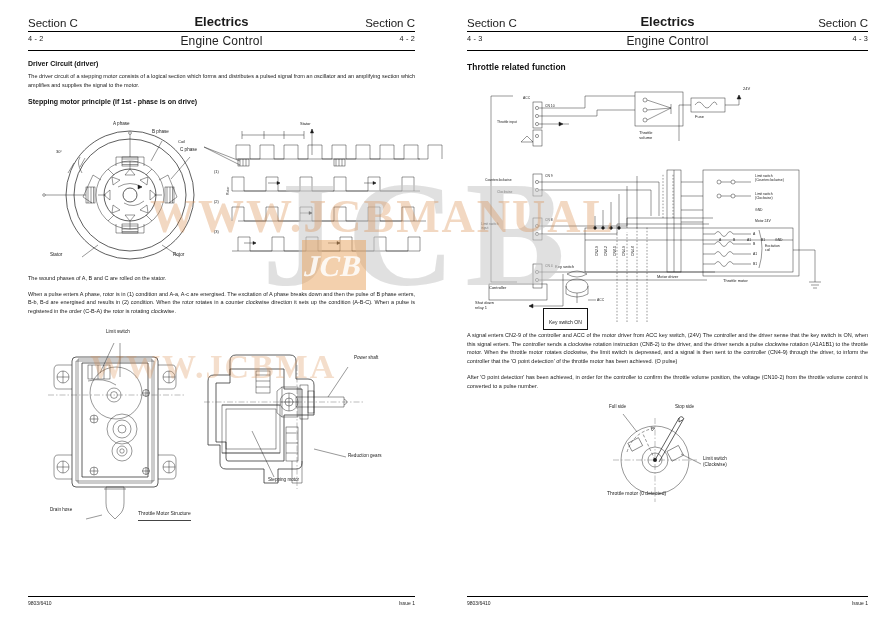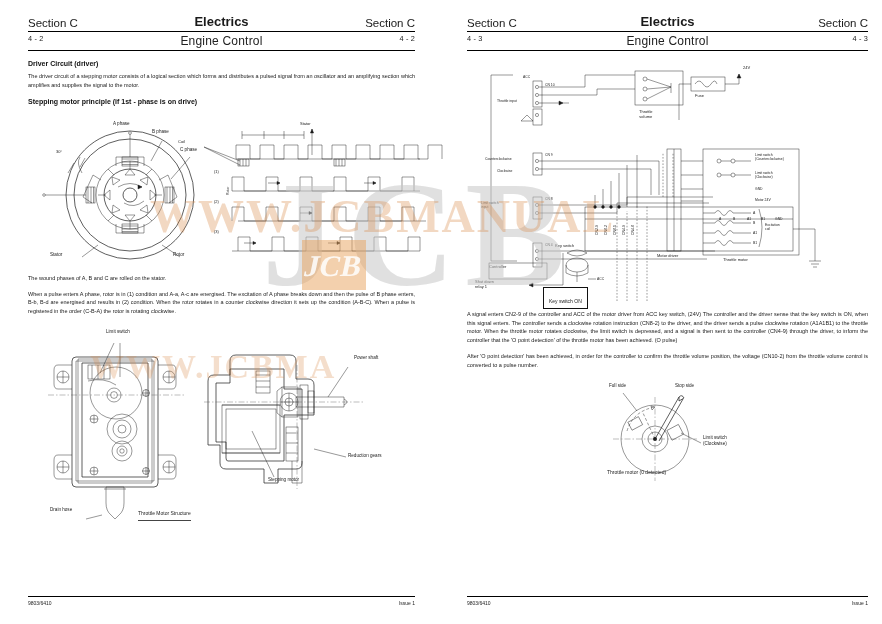--- a/index.html
+++ b/index.html
@@ -339,20 +339,21 @@
       <span>Section C</span>
     </div>
     <div class="hdr-rule"></div>
     <div class="hdr-sub">
       <span>4 - 3</span>
       <span class="mid">Engine Control</span>
       <span>4 - 3</span>
     </div>
     <div class="hdr-rule2"></div>
 
+    <h2 class="sect">Throttle related function</h2>
 
     <div class="fig" style="height:248px;margin-top:6px;">
       <svg width="400" height="245" style="position:absolute;left:0;top:0;">
 
         <g class="ln tn">
           <path d="M24 18 v186"></path>
           <path d="M24 18 h22"></path>
           <path d="M24 204 h26"></path>
         </g>
 

